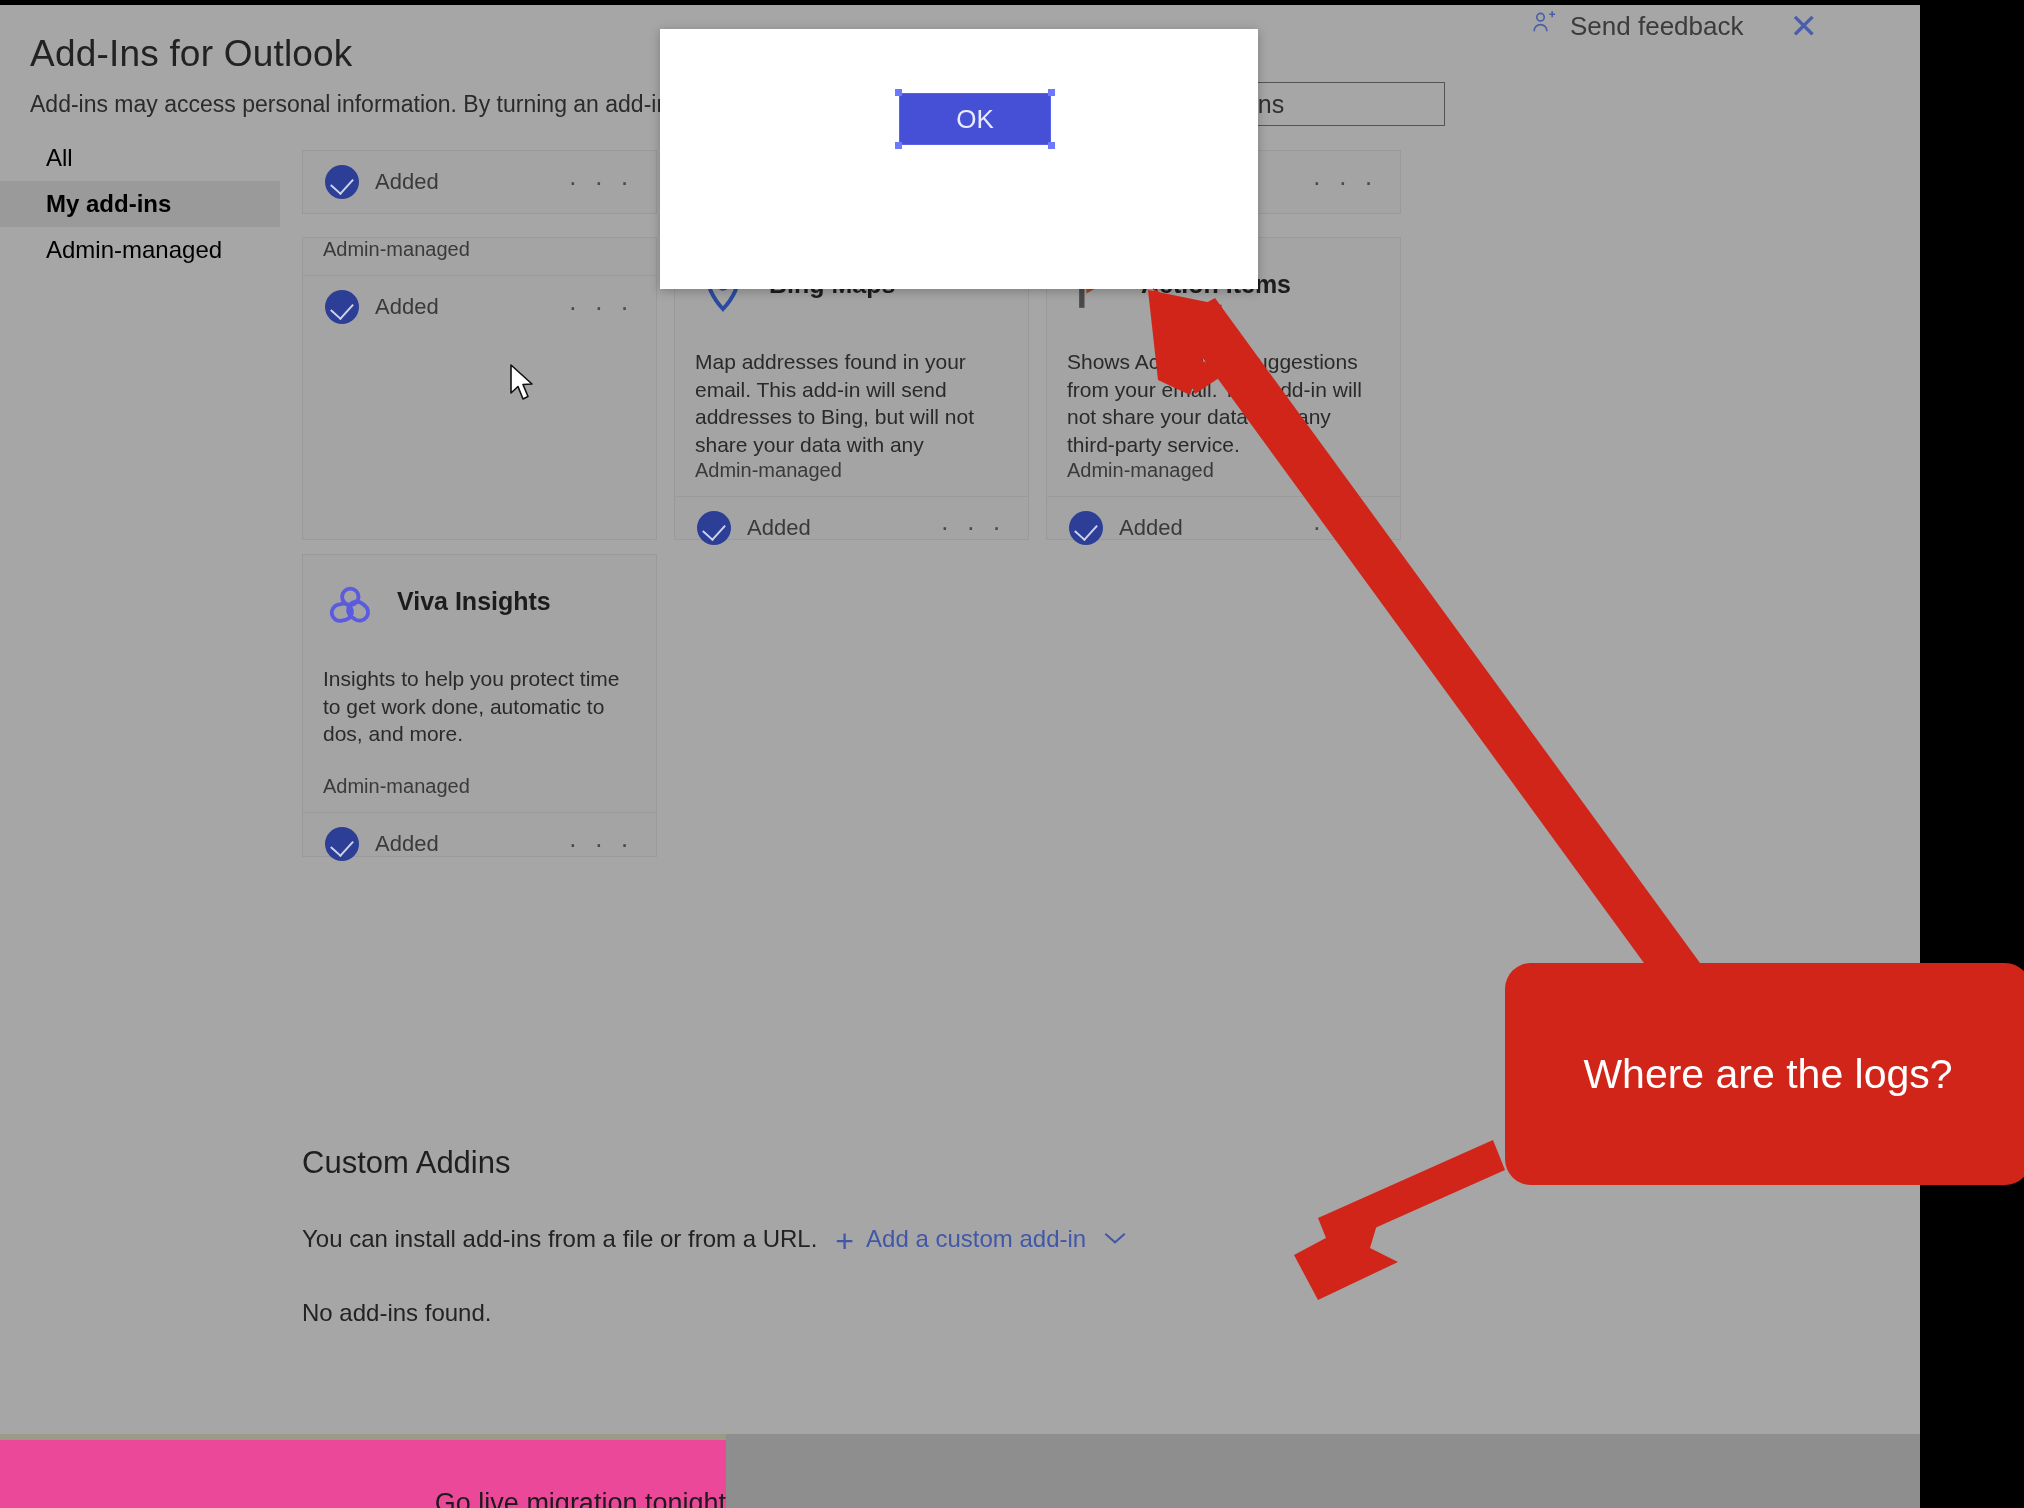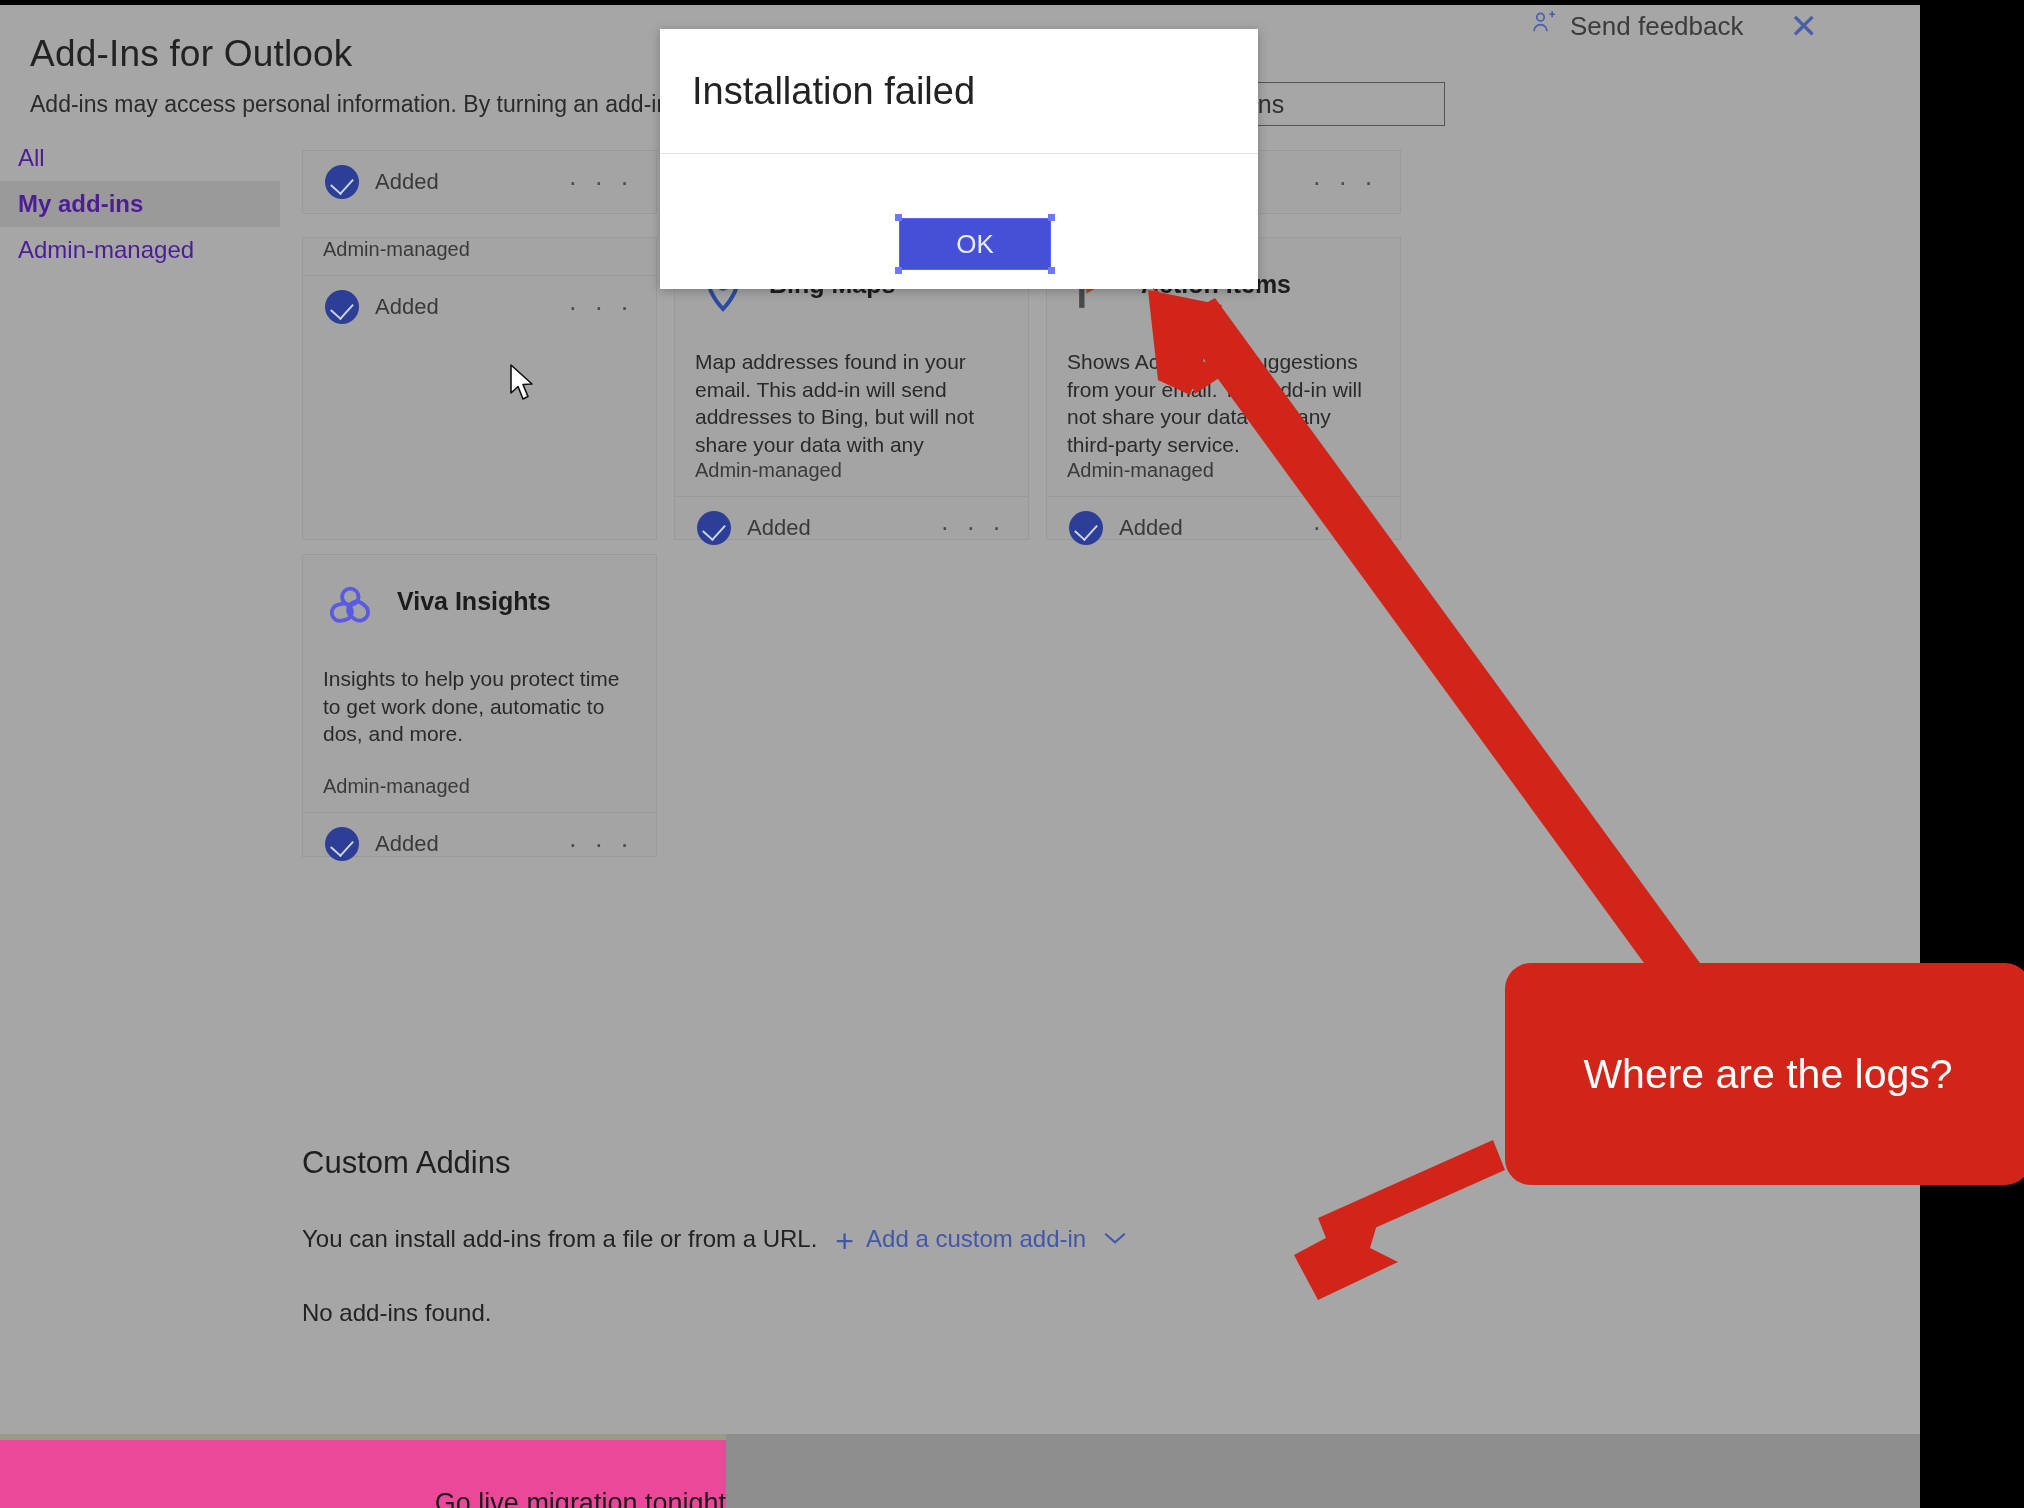--- a/index.html
+++ b/index.html
@@ -70,22 +70,22 @@
     position:absolute;left:1057px;top:77px;width:388px;height:44px;
     border:1px solid #545454;background:#a6a6a6;display:flex;align-items:center;
     box-sizing:border-box;
   }
   #search-box .sicon{margin-left:20px;margin-right:14px;color:#3c4a8c;font-size:24px;}
   #search-box .sph{font-size:25px;color:#2f2f2f;}
 
   
   #sidebar{position:absolute;left:0;top:130px;width:280px;}
   .side-item{
-    height:46px;display:flex;align-items:center;padding-left:18px;
-    font-size:24px;color:#4c1d95;cursor:pointer;box-sizing:border-box;
+    height:46px;display:flex;align-items:center;padding-left:46px;
+    font-size:24px;color:#000000;cursor:pointer;box-sizing:border-box;
   }
   .side-item.active{background:#9a9a9a;font-weight:bold;}
 
   
   #grid{position:absolute;left:302px;top:0;width:1120px;}
   .card{
     position:absolute;width:355px;background:#a4a4a4;
     border:1px solid #9a9a9a;box-sizing:border-box;
   }
   .card-top{padding:22px 20px 0 20px;}
@@ -345,23 +345,20 @@
 <div id="mail-strip">
   <div id="mail-row">
     <div id="mail-avatar"></div>
     <div id="mail-subject">Go live migration tonight</div>
     <div id="mail-time">7:52 AM</div>
   </div>
   <div id="mail-right"></div>
 </div>
 
 <div id="modal">
-  <div id="modal-head">
-    <div id="modal-title">Installation failed</div>
-  </div>
   <div id="modal-body">
     <div id="ok-wrap">
       <div id="ok-btn">OK</div>
       <div class="handle h-tl"></div>
       <div class="handle h-tr"></div>
       <div class="handle h-bl"></div>
       <div class="handle h-br"></div>
     </div>
   </div>
 </div>

